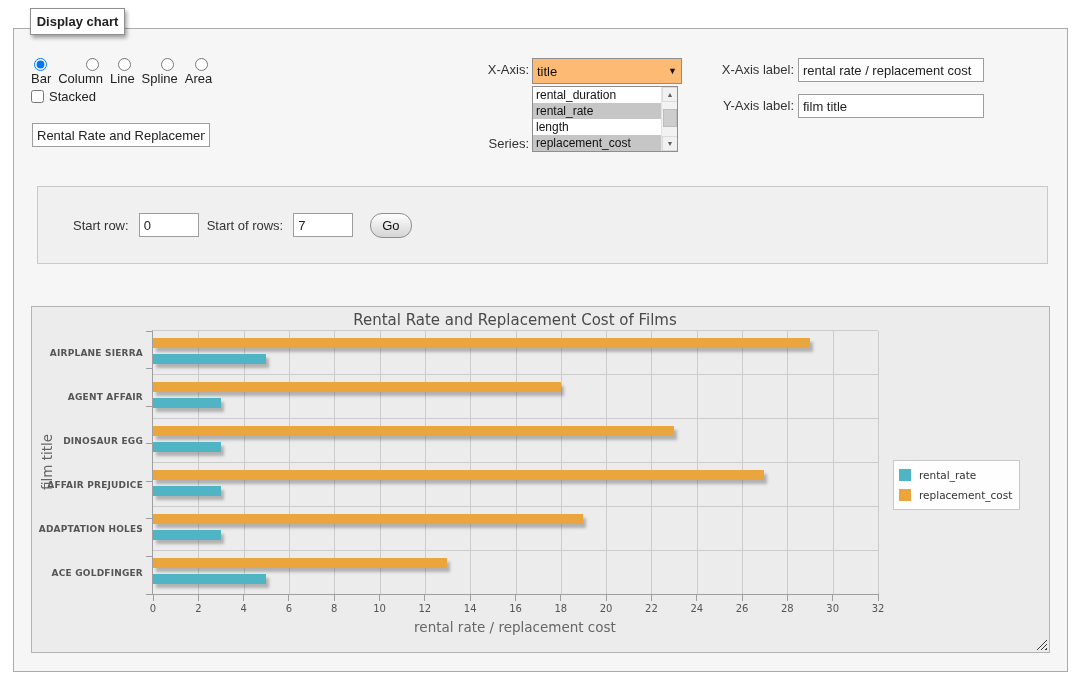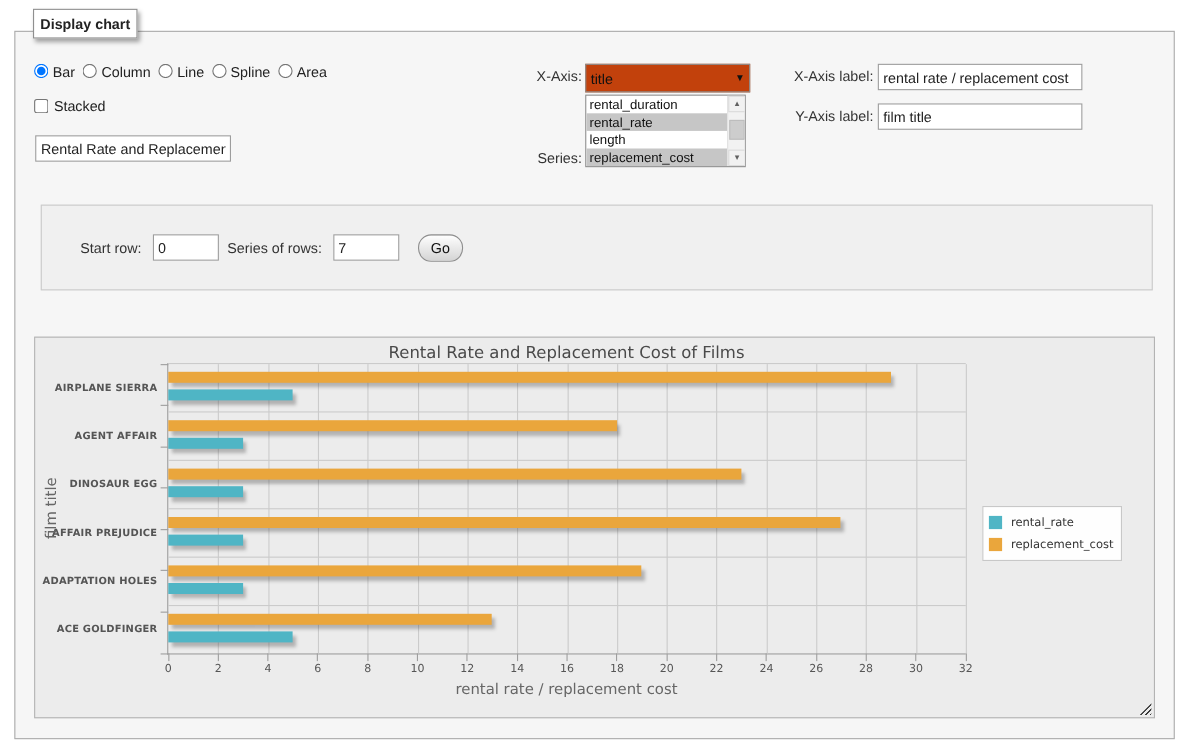--- a/index.html
+++ b/index.html
@@ -11,31 +11,31 @@
   .fieldset { position:absolute; left:13px; top:28px; width:1055px; height:644px;
               border:1px solid #ABABAB; background:#F6F6F6; }
   .legend-box { position:absolute; left:16px; top:-21px; width:95px; height:27px;
                 background:#fff; border:1px solid #8f8f8f; box-shadow:2px 3px 4px rgba(0,0,0,.35);
                 display:flex; align-items:center; justify-content:center;
                 font-size:13px; font-weight:bold; color:#222; z-index:5; }
 
   
   .ctl-label { position:absolute; font-size:13px; color:#333; text-align:right; }
   .radio-row { position:absolute; left:17px; top:29px; display:flex; align-items:center; font-size:13px; color:#222; }
-  .radio-item { display:flex; align-items:flex-start; margin-right:7px; }
+  .radio-item { display:flex; align-items:flex-end; margin-right:7px;flex-direction:column; }
   .radio-item input { width:13px; height:13px; margin:0 4px 0 0; }
   .check-row { position:absolute; left:17px; top:60px; display:flex; align-items:center; font-size:13px; color:#222; }
   .check-row input { width:13px; height:13px; margin:0 5px 0 0; }
 
   input[type=text] { border:1px solid #9d9d9d; background:#fff; font-family:"Liberation Sans",sans-serif;
                      font-size:13px; color:#222; padding:0 4px; height:24px; }
   .title-input { position:absolute; left:18px; top:94px; width:178px; }
 
   .fake-select { position:absolute; left:518px; top:29px; width:150px; height:24px;
-                 border:1px solid #8e8e8e; background:#c2410c; font-size:13px; color:#111;
+                 border:1px solid #8e8e8e; background:#fdba74; font-size:13px; color:#111;
                  display:flex; align-items:center; padding:12px 4px; }
   .fake-select .arrow { margin-left:auto; font-size:9px; color:#111; }
 
   .series-list { position:absolute; left:518px; top:57px; width:146px; height:66px;
                  border:1px solid #8e8e8e; background:#fff; overflow:hidden; }
   .series-items { position:absolute; left:0; top:0; right:16px; }
   .series-item { height:16px; line-height:16px; font-size:12px; color:#111; padding-left:3px;
                  white-space:nowrap; overflow:hidden; }
   .series-item.sel { background:#c6c6c6; }
   .sb { position:absolute; right:0; top:0; bottom:0; width:16px; background:#F2F2F2; border-left:1px solid #e2e2e2; }
@@ -151,21 +151,21 @@
 
     <div class="ctl-label" style="left:660px; top:33px; width:120px;">X-Axis label:</div>
     <input type="text" style="position: absolute; left: 784px; top: 29px; width: 186px;" value="rental rate / replacement cost">
 
     <div class="ctl-label" style="left:660px; top:69px; width:120px;">Y-Axis label:</div>
     <input type="text" style="position: absolute; left: 784px; top: 65px; width: 186px;" value="film title">
 
     <div class="row-panel">
       <label>Start row:</label>
       <input type="text" value="0" style="">
-      <label class="lbl-rows">Series of rows:</label>
+      <label class="lbl-rows">Start of rows:</label>
       <input type="text" value="7" style="">
       <button class="go-btn">Go</button>
     </div>
 
     <div class="chart-panel">
       <div class="chart-title">Rental Rate and Replacement Cost of Films</div>
       <div class="plot">
           <div class="xtick" style="left: calc(0% - 0.5px);"></div>
           <div class="xtick-label" style="left: calc(0% - 15px);">0</div>
           <div class="gridline-v" style="left: 6.25%;"></div>

